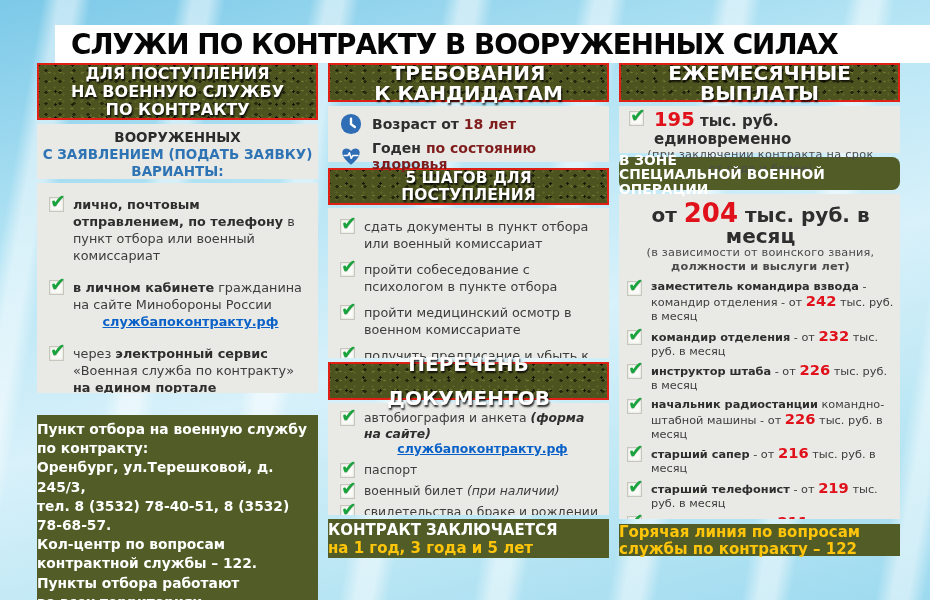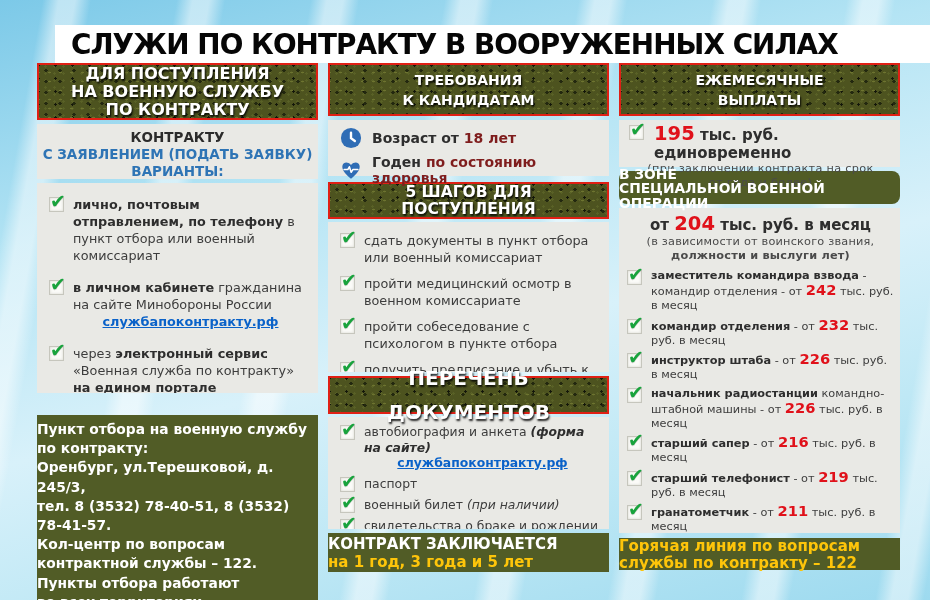--- a/index.html
+++ b/index.html
@@ -33,21 +33,21 @@
       radial-gradient(#14170a 12%, transparent 13%),
       radial-gradient(#596126 22%, transparent 23%);
     background-size:14px 11px, 11px 9px, 17px 13px, 9px 7px;
     background-position:0 0, 5px 3px, 8px 7px, 2px 5px;
     border:2px solid #e02015;
     color:#fff; font-weight:700; text-align:center;
     text-shadow:1px 2px 2px rgba(0,0,0,.85);
     display:flex; flex-direction:column; justify-content:center;
   }
   .hdr3 { height:57px; font-size:16px; line-height:18px; }
-  .hdr2 { height:53px; font-size:14px; line-height:20px; }
+  .hdr2 { height:39px; font-size:20px; line-height:20px; }
   .steps-hdr { height:37px; font-size:15.5px; line-height:17px; margin-top:6px; }
   .docs-hdr  { height:38px; font-size:20px; line-height:34px; margin-top:4px; }
 
   .panel { background:#e9e9e5; }
 
   
   .apply { margin-top:4px; height:55px; padding-top:5px; text-align:center; }
   .apply-l1 { font-size:13.5px; font-weight:700; color:#2b2b2b; line-height:17px; }
   .apply-l2 { font-size:13.5px; font-weight:700; color:#2e74b5; line-height:17px; }
   .opts { margin-top:4px; height:210px; padding:13px 10px 6px 12px; overflow:hidden; }
@@ -82,21 +82,21 @@
   .footer2 .w { font-size:15px; line-height:17px; color:#fff; }
   .footer2 .y { font-size:15px; line-height:18px; color:#fec50a; }
 
   
   .bonus { margin-top:4px; height:47px; padding:4px 8px 0 10px; }
   .bonus-row { display:flex; gap:10px; align-items:flex-start; justify-content:center; }
   .bonus-main { font-size:15px; font-weight:700; color:#2b2b2b; line-height:18px; }
   .bonus-sub { text-align:center; font-size:11.3px; color:#4a4a4a; line-height:13.5px; letter-spacing:.3px; }
   .zone { margin-top:4px; height:33px; border-radius:8px; padding-top:2px; font-size:13.8px; line-height:14.5px; display:flex; flex-direction:column; justify-content:center; }
   .monthly { margin-top:4px; height:325px; padding:6px 6px 0 8px; overflow:hidden; }
-  .monthly-head { text-align:center; font-size:15px; font-weight:700; color:#2b2b2b; line-height:20px; }
+  .monthly-head { text-align:center; font-size:20px; font-weight:700; color:#2b2b2b; line-height:20px; }
   .monthly-sub { text-align:center; font-size:11.3px; color:#4a4a4a; line-height:13.5px; letter-spacing:.2px; }
   .sub2 { margin-bottom:7px;font-weight:bold; }
   .jobs .li-row { margin-bottom:4.5px; }
   .jobs .li-text { font-size:11.3px; line-height:14px; }
   .hotline { margin-top:5px; height:32px; padding-top:2px; color:#fec50a; font-size:15px; line-height:17.5px; display:flex; flex-direction:column; justify-content:center; }
 
   
   .b { font-weight:700; color:#2e2e2e; }
   .red { color:#7f1d1d; font-weight:700;text-align:right; }
   .rednum { color:#e0111a; font-weight:700; font-size:1.3em; line-height:1; }
@@ -115,21 +115,21 @@
 
   <div class="cols">
 
     <div class="col">
       <div class="camo hdr3">
         <div>ДЛЯ ПОСТУПЛЕНИЯ</div>
         <div>НА ВОЕННУЮ СЛУЖБУ</div>
         <div>ПО КОНТРАКТУ</div>
       </div>
       <div class="panel apply">
-        <div class="apply-l1">КОНТРАКТУ</div>
+        <div class="apply-l1">ВООРУЖЕННЫХ</div>
         <div class="apply-l2">С ЗАЯВЛЕНИЕМ (ПОДАТЬ ЗАЯВКУ)</div>
         <div class="apply-l2">ВАРИАНТЫ:</div>
       </div>
       <div class="panel opts">
           <div class="li-row">
             <span class="check"></span>
             <div class="li-text"><span class="b">лично, почтовым отправлением, по телефону</span><span> в пункт отбора или военный комиссариат</span></div>
           </div>
           <div class="li-row">
             <span class="check"></span>
@@ -137,21 +137,21 @@
           </div>
           <div class="li-row">
             <span class="check"></span>
             <div class="li-text"><span>через </span><span class="b">электронный сервис</span><span> «Военная служба по контракту» </span><span class="b">на едином портале государственных услуг</span><span>  </span></div>
           </div>
         </div>
       <div class="olive contact">
           <div class="line">Пункт отбора на военную службу</div>
           <div class="line">по контракту:</div>
           <div class="line">Оренбург, ул.Терешковой, д. 245/3,</div>
-          <div class="line">тел. 8 (3532) 78-40-51, 8 (3532) 78-41-57.</div>
+          <div class="line">тел. 8 (3532) 78-40-51, 8 (3532) 78-68-57.</div>
           <div class="line">Кол-центр по вопросам</div>
           <div class="line">контрактной службы – 122.</div>
           <div class="line">Пункты отбора работают</div>
           <div class="line">во всех территориях</div>
           <div class="line">Оренбургской области.</div>
         </div>
     </div>
 
     <div class="col">
       <div class="camo hdr2">
@@ -182,25 +182,25 @@
         <div>5 ШАГОВ ДЛЯ</div>
         <div>ПОСТУПЛЕНИЯ</div>
       </div>
       <div class="panel steps">
           <div class="li-row">
             <span class="check"></span>
             <div class="li-text"><span>сдать документы в пункт отбора или военный комиссариат</span></div>
           </div>
           <div class="li-row">
             <span class="check"></span>
+            <div class="li-text"><span>пройти собеседование с психологом в пункте отбора</span></div>
+          </div>
+          <div class="li-row">
+            <span class="check"></span>
             <div class="li-text"><span>пройти медицинский осмотр в военном комиссариате</span></div>
-          </div>
-          <div class="li-row">
-            <span class="check"></span>
-            <div class="li-text"><span>пройти собеседование с психологом в пункте отбора</span></div>
           </div>
           <div class="li-row">
             <span class="check"></span>
             <div class="li-text"><span>получить предписание и убыть к месту службы</span></div>
           </div>
         </div>
       <div class="camo docs-hdr">
         <div>ПЕРЕЧЕНЬ ДОКУМЕНТОВ</div>
       </div>
       <div class="panel docs">

